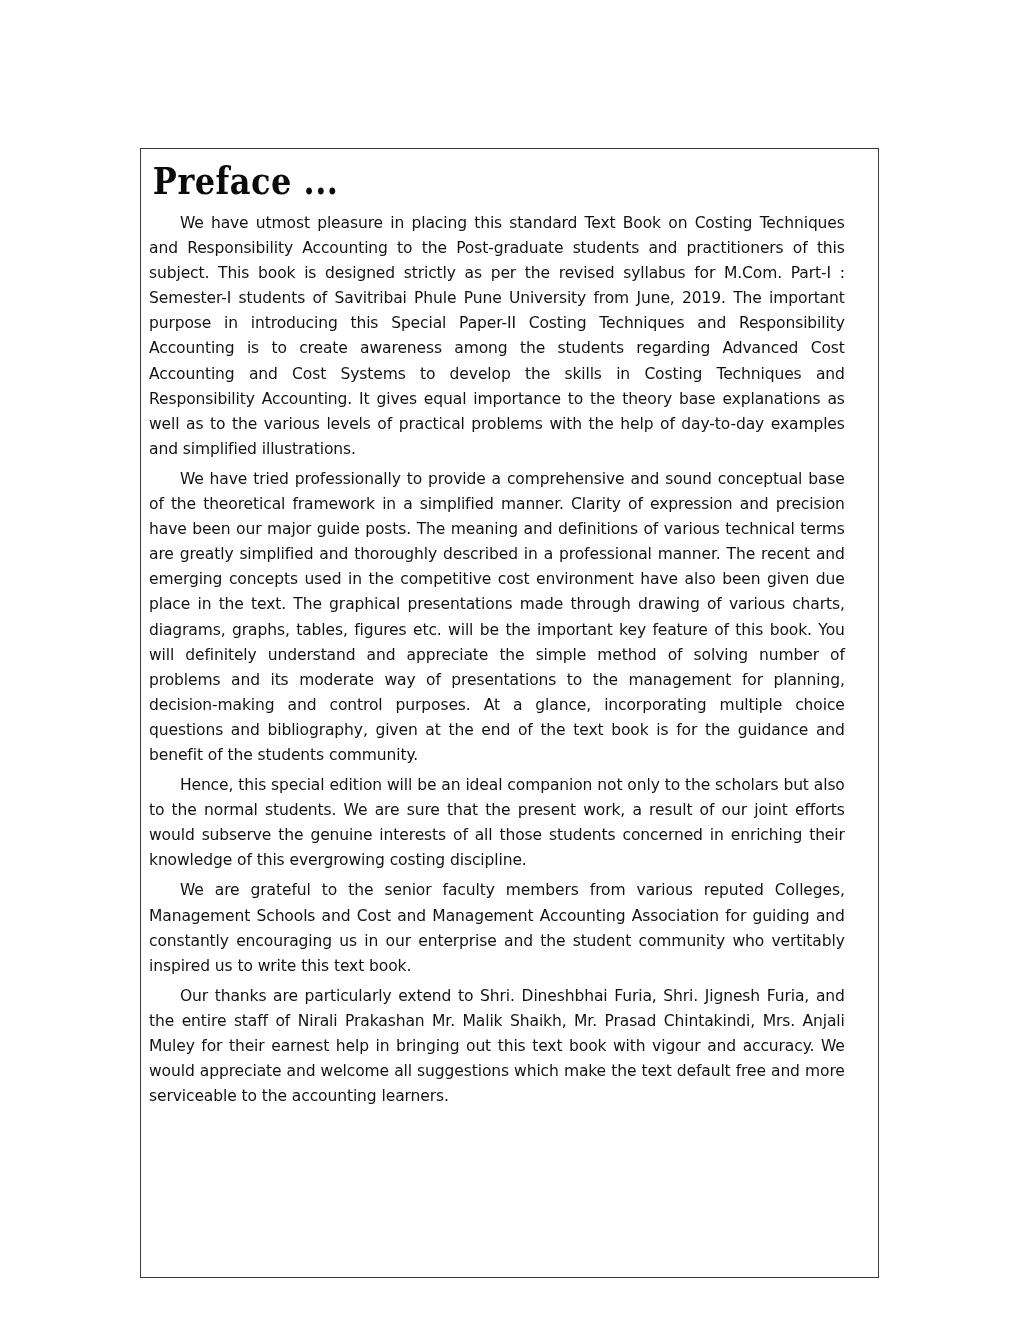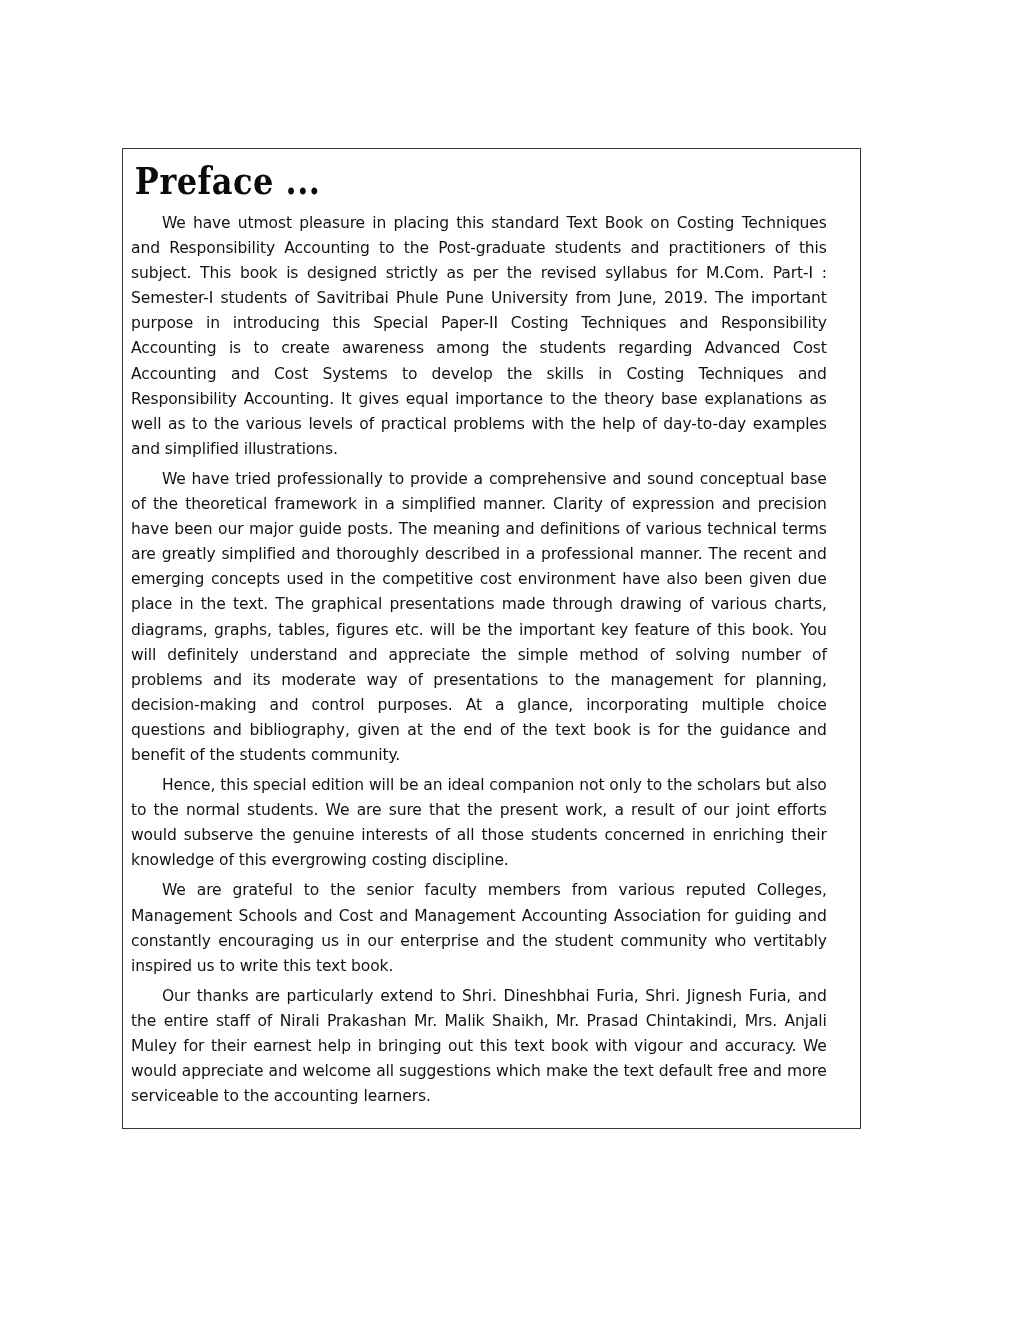--- a/index.html
+++ b/index.html
@@ -17,24 +17,24 @@
   .page {
     position: relative;
     width: 1020px;
     height: 1320px;
     background: #ffffff;
   }
 
   
   .preface-frame {
     position: absolute;
-    left: 122px;
+    left: 140px;
     top: 148px;
     width: 739px;
-    height: 981px;
+    height: 1130px;
     border: 1.5px solid #3a3a3c;
     box-sizing: border-box;
     background: #ffffff;
   }
 
   .frame-inner {
     position: absolute;
     left: 7px;
     top: 0px;
     right: 7px;

